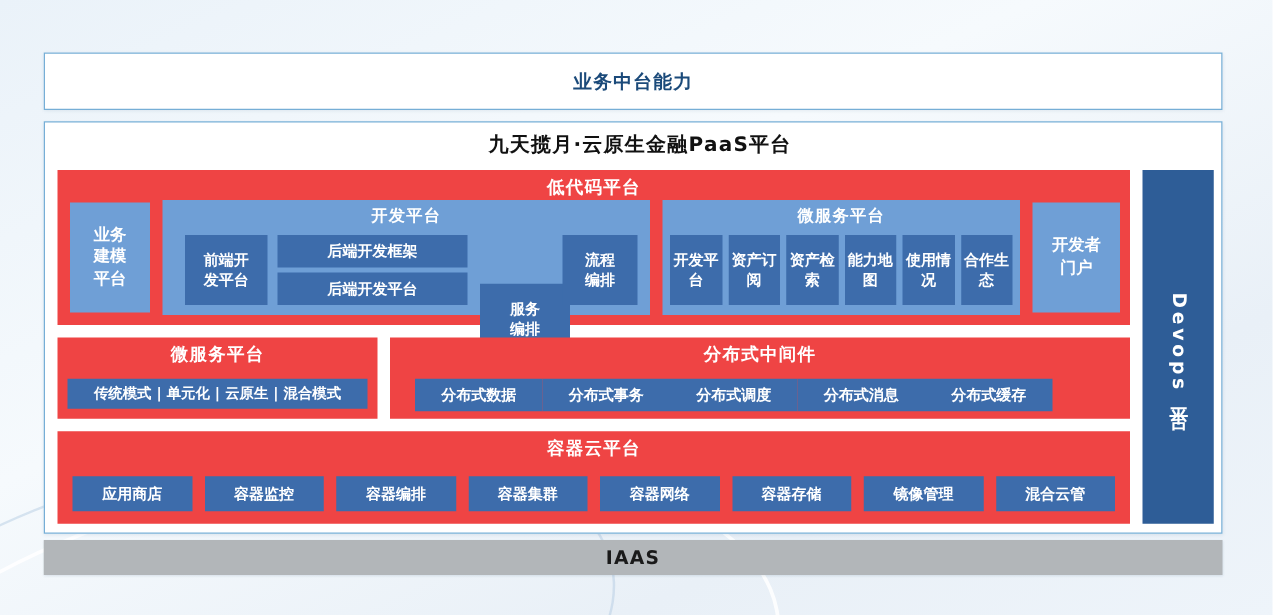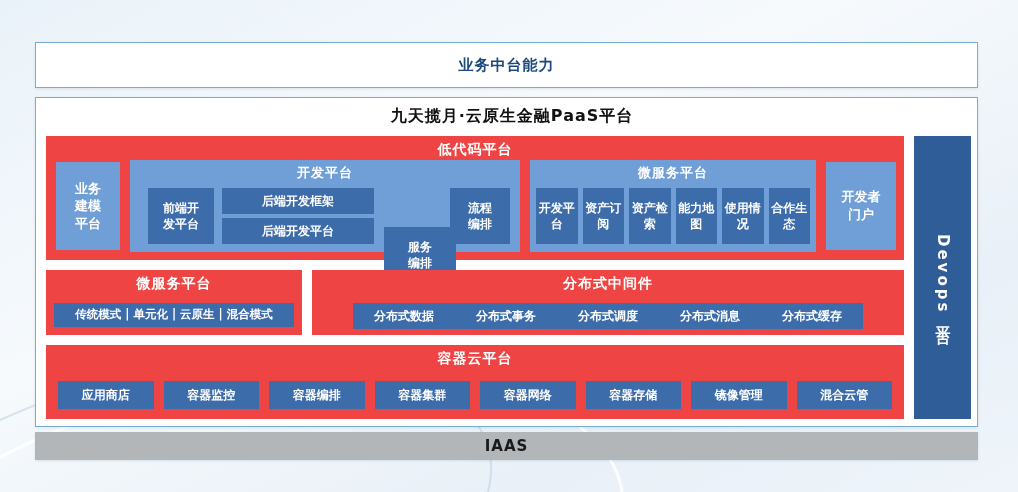--- a/index.html
+++ b/index.html
@@ -74,22 +74,22 @@
   .ap-items .box { flex:1; height:56px; }
   .dev-portal { position:absolute; left:780px; top:26px; width:70px; height:88px; font-size:13px; }
 
   
   .microservice { left:10px; top:172px; width:256px; height:65px; }
   .ms-modes { position:absolute; left:8px; top:33px; width:240px; height:24px;
               font-size:11.5px; letter-spacing:0; }
 
   
   .middleware { left:276px; top:172px; width:592px; height:65px; }
-  .mw-items { position:absolute; left:10px; right:10px; top:33px; height:22px;
-              display:flex; justify-content:center; }
+  .mw-items { position:absolute; left:20px; right:10px; top:33px; height:22px;
+              display:flex; justify-content:flex-start; }
   .mw-items .box { width:102px; height:26px; }
 
   
   .container-cloud { left:10px; top:247px; width:858px; height:74px; }
   .cc-items { position:absolute; left:12px; right:12px; top:36px; height:28px;
               display:flex; gap:10px; }
   .cc-items .box { flex:1; height:28px; }
 
   
   .devops {

